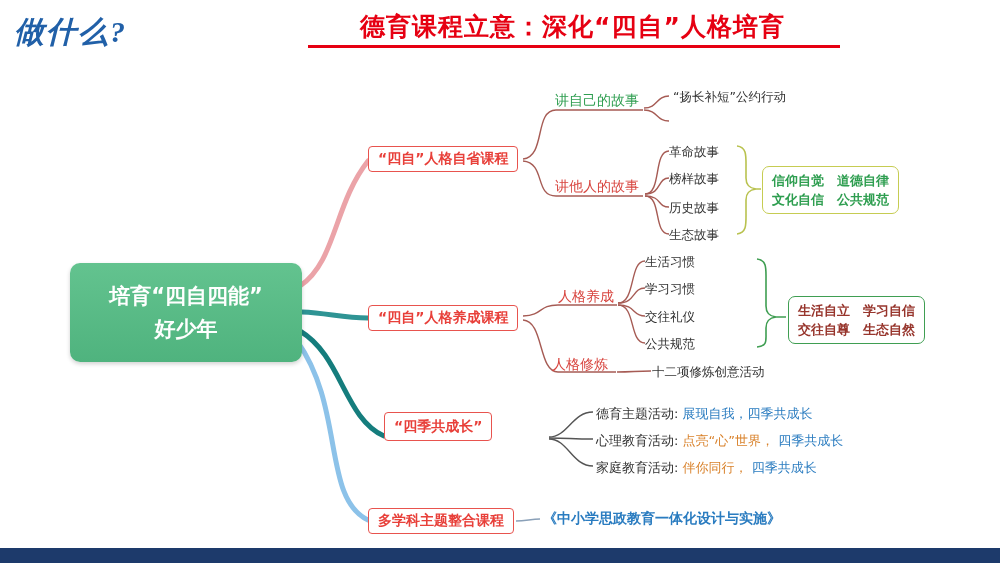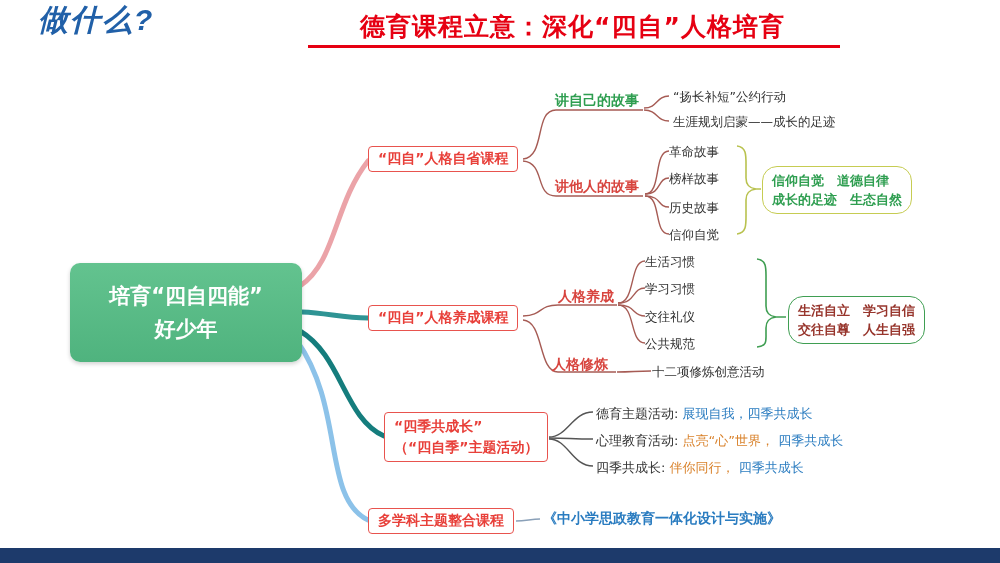--- a/index.html
+++ b/index.html
@@ -1,41 +1,41 @@
 <!DOCTYPE html>
 <html><head>
 <meta charset="utf-8">
 <style>
   html,body{margin:0;padding:0;background:#e9e9e9;}
   .stage{position:relative;width:1000px;height:563px;background:#ffffff;overflow:hidden;
          font-family:"DejaVu Sans","Liberation Sans",sans-serif;}
   .links{position:absolute;left:0;top:0;width:1000px;height:563px;z-index:1;}
 
-  .corner{position:absolute;left:14px;top:0;z-index:2;font-family:Liberation Mono, monospace;
-          font-size:30px;font-weight:bold;font-style:italic;color:#2160a8;letter-spacing:2px;margin-left:24px;}
+  .corner{position:absolute;left:14px;top:12px;z-index:2;font-family:Liberation Serif, serif;
+          font-size:30px;font-weight:bold;font-style:italic;color:#2160a8;letter-spacing:2px;}
   .title{position:absolute;left:300px;top:10px;width:545px;z-index:2;text-align:center;
          font-size:25px;font-weight:bold;color:#e60012;letter-spacing:1px;}
   .title-underline{position:absolute;left:308px;top:45px;width:532px;height:3px;background:#e60012;z-index:2;}
 
   .root{position:absolute;left:70px;top:263px;width:232px;height:99px;z-index:2;
         background:linear-gradient(#63c38f,#4fb37e);border-radius:10px;
         display:flex;flex-direction:column;align-items:center;justify-content:center;
         color:#ffffff;font-size:21px;font-weight:bold;line-height:33px;
         box-shadow:0 2px 4px rgba(0,0,0,.18);}
 
   .rbox{position:absolute;z-index:2;border:1.5px solid #e8534e;border-radius:4px;background:#fff;
         color:#e8403a;font-size:14px;font-weight:bold;padding:3px 9px;white-space:nowrap;}
   .rbox.center{text-align:left;line-height:21px;}
 
-  .l2{position:absolute;z-index:2;font-size:14px;font-weight:bold;white-space:nowrap;}
+  .l2{position:absolute;z-index:2;font-size:14px;font-weight:normal;white-space:nowrap;}
   .green{color:#2e9e50;} .red{color:#d8453f;}
 
   .leaf{position:absolute;z-index:2;font-size:12.5px;color:#333;white-space:nowrap;}
 
-  .sbox{position:absolute;z-index:2;border-radius:15px;padding:4px 9px;background:#fff;
+  .sbox{position:absolute;z-index:2;border-radius:7px;padding:4px 9px;background:#fff;
         font-size:13px;font-weight:bold;line-height:19px;white-space:nowrap;}
   .sbox1{border:1.5px solid #c6cc52;color:#2e9e50;}
   .sbox2{border:1.5px solid #3f9e52;color:#97352c;}
 
   .b3row{position:absolute;z-index:2;font-size:13px;white-space:nowrap;}
   .b3row .lbl{color:#333;margin-top:28px;}
   .b3row .p1{color:#d9822b;}
   .b3row .p2{color:#2a7cc0;}
 
   .b4item{position:absolute;left:543px;top:510px;z-index:2;font-size:14px;font-weight:bold;
@@ -92,60 +92,58 @@
   <div class="title-underline"></div>
 
   <div class="root">
     <div>培育“四自四能”</div>
     <div>好少年</div>
   </div>
 
   <div class="rbox" style="left:368px;top:146px">“四自”人格自省课程</div>
   <div class="l2 green" style="left:555px;top:92px">讲自己的故事</div>
   <div class="leaf" style="left:673px;top:89px">“扬长补短”公约行动</div>
-  <div class="leaf" style="left:673px;top:114px">生涯规划启蒙——成长的足迹</div>
   <div class="l2 red" style="left:555px;top:178px">讲他人的故事</div>
   <div class="leaf" style="left:669px;top:144px">革命故事</div>
   <div class="leaf" style="left:669px;top:171px">榜样故事</div>
   <div class="leaf" style="left:669px;top:200px">历史故事</div>
-  <div class="leaf" style="left:669px;top:227px">信仰自觉</div>
+  <div class="leaf" style="left:669px;top:227px">生态故事</div>
   <div class="sbox sbox1" style="left:762px;top:166px">
     <div>信仰自觉　道德自律</div>
-    <div>成长的足迹　生态自然</div>
+    <div>文化自信　公共规范</div>
   </div>
 
   <div class="rbox" style="left:368px;top:305px">“四自”人格养成课程</div>
   <div class="l2 red" style="left:558px;top:288px">人格养成</div>
   <div class="leaf" style="left:645px;top:254px">生活习惯</div>
   <div class="leaf" style="left:645px;top:281px">学习习惯</div>
   <div class="leaf" style="left:645px;top:309px">交往礼仪</div>
   <div class="leaf" style="left:645px;top:336px">公共规范</div>
   <div class="sbox sbox2" style="left:788px;top:296px">
     <div>生活自立　学习自信</div>
-    <div>交往自尊　人生自强</div>
+    <div>交往自尊　生态自然</div>
   </div>
   <div class="l2 red" style="left:552px;top:356px">人格修炼</div>
   <div class="leaf" style="left:652px;top:364px">十二项修炼创意活动</div>
 
   <div class="rbox center" style="left:384px;top:412px">
     <div>“四季共成长”</div>
-    <div>（“四自季”主题活动）</div>
   </div>
   <div class="b3row" style="left:596px;top:405px">
     <span class="lbl">德育主题活动:</span>
     <span class="p1"></span>
     <span class="p2">展现自我，四季共成长</span>
   </div>
   <div class="b3row" style="left:596px;top:432px">
     <span class="lbl">心理教育活动:</span>
     <span class="p1">点亮“心”世界，</span>
     <span class="p2">四季共成长</span>
   </div>
   <div class="b3row" style="left:596px;top:459px">
-    <span class="lbl">四季共成长:</span>
+    <span class="lbl">家庭教育活动:</span>
     <span class="p1">伴你同行，</span>
     <span class="p2">四季共成长</span>
   </div>
 
   <div class="rbox" style="left:368px;top:508px">多学科主题整合课程</div>
   <div class="b4item">《中小学思政教育一体化设计与实施》</div>
 
   <div class="bottom-bar"></div>
 </div>
 

